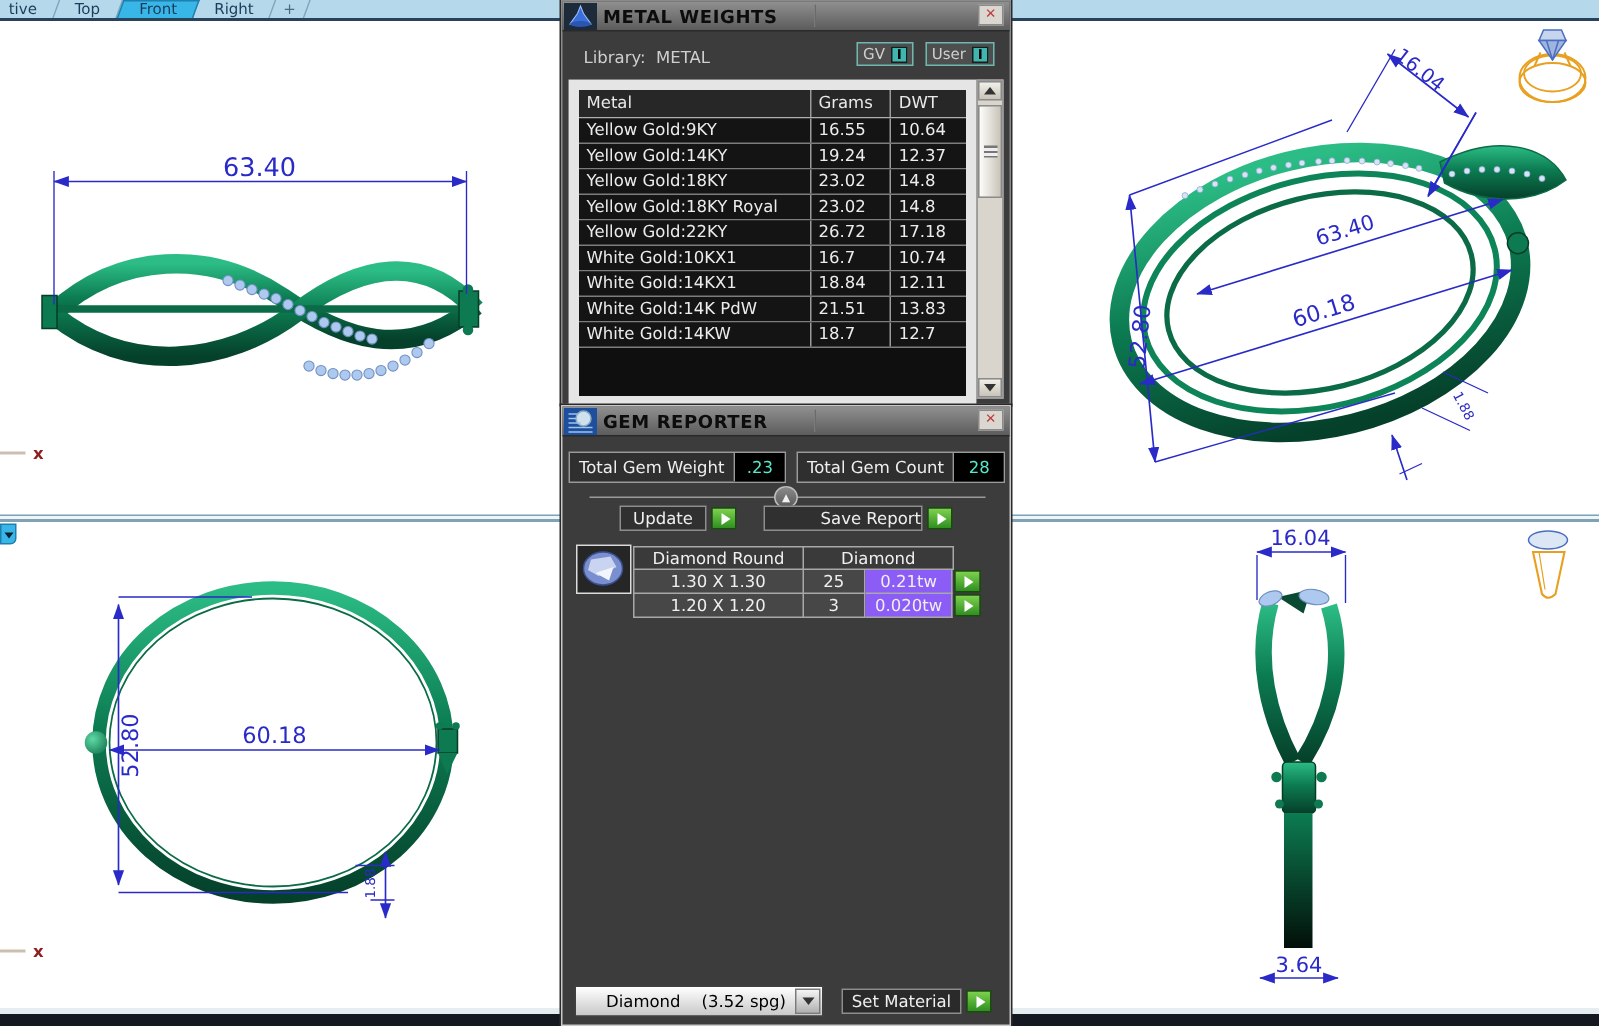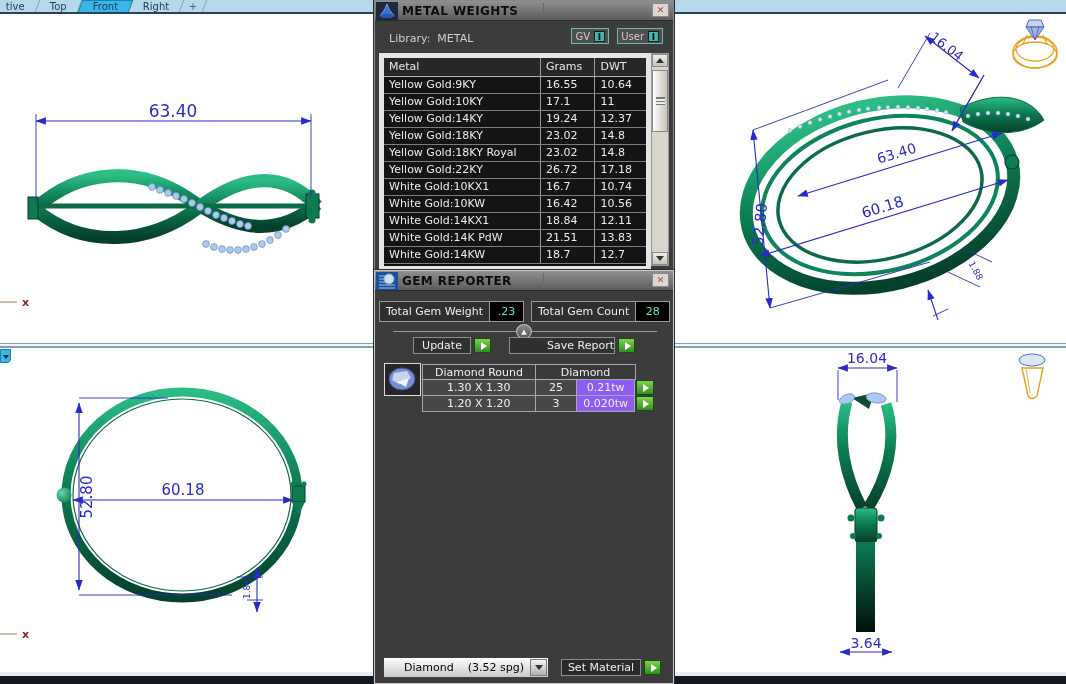--- a/index.html
+++ b/index.html
@@ -32,21 +32,21 @@
   .titlebar .ticon{width:22px;height:18px;margin-left:1px;flex:none}
   .titlebar .ttl{font-size:12px;font-weight:bold;color:#0c0c0c;margin-left:4px;letter-spacing:.4px;white-space:nowrap}
   .tsep{position:absolute;left:168px;top:2px;bottom:2px;width:1px;background:#a8a8a8;border-left:1px solid #6a6a6a}
   .closebtn{position:absolute;right:4px;top:2px;width:17px;height:14px;background:#dad7d0;border:1px solid #8a8a8a;color:#c03a3a;font-size:9px;font-weight:bold;text-align:center;line-height:12px}
 
   
   .libline{position:absolute;left:14px;top:31px;font-size:11px;color:#cfcfcf;white-space:pre}
   .tglbtn{position:absolute;top:27px;height:16px;display:flex;align-items:center;gap:4px;border:1px solid #6fb8b0;background:#4e4e4e;padding:0 3px;color:#cfcfcf;font-size:10px}
   .tglbtn .sw{width:11px;height:11px;background:#3fb7b0;border:1px solid #1b1b1b;color:#000;font-size:9px;font-weight:bold;line-height:10px;text-align:center}
   .gv{right:64px}.user{right:10px}
-  .mtable{position:absolute;left:4px;top:52px;width:272px;height:218px;background:#0f0f0f;border:5px solid #e5e5e5;overflow:hidden}
+  .mtable{position:absolute;left:4px;top:52px;width:272px;height:218px;background:#0f0f0f;border:7px solid #e5e5e5;overflow:hidden}
   .mhrow{display:flex;height:19px;line-height:18px;background:#272727;color:#e9e9e9;border-bottom:1px solid #b0b0b0;font-size:11px}
   .mrow{display:flex;height:17px;line-height:16px;background:#141414;color:#ececec;border-bottom:1px solid #7d7d7d;font-size:11px}
   .mc-metal{width:162px;padding-left:5px;border-right:1px solid #9a9a9a;overflow:hidden;white-space:nowrap}
   .mc-grams{width:56px;padding-left:5px;border-right:1px solid #9a9a9a}
   .mc-dwt{width:52px;padding-left:5px}
   .vsb{position:absolute;left:276px;top:52px;width:18px;height:213px;background:#d9d5cd;border:1px solid #9a9a9a}
   .sbtn{position:absolute;left:0;width:16px;height:13px;background:linear-gradient(#f2f0ea,#c9c4b8);border:1px solid #8a8a8a;display:flex;align-items:center;justify-content:center}
   .sbtn.up{top:0}.sbtn.down{bottom:0}
   .tri-up{border-left:4px solid transparent;border-right:4px solid transparent;border-bottom:5px solid #333}
   .tri-dn{border-left:4px solid transparent;border-right:4px solid transparent;border-top:5px solid #333}
@@ -330,25 +330,20 @@
       <span class="mc-grams">Grams</span>
       <span class="mc-dwt">DWT</span>
     </div>
     <div>
         <div class="mrow">
           <span class="mc-metal">Yellow Gold:9KY</span>
           <span class="mc-grams">16.55</span>
           <span class="mc-dwt">10.64</span>
         </div>
         <div class="mrow">
-          <span class="mc-metal">Yellow Gold:10KY</span>
-          <span class="mc-grams">17.1</span>
-          <span class="mc-dwt">11</span>
-        </div>
-        <div class="mrow">
           <span class="mc-metal">Yellow Gold:14KY</span>
           <span class="mc-grams">19.24</span>
           <span class="mc-dwt">12.37</span>
         </div>
         <div class="mrow">
           <span class="mc-metal">Yellow Gold:18KY</span>
           <span class="mc-grams">23.02</span>
           <span class="mc-dwt">14.8</span>
         </div>
         <div class="mrow">
@@ -358,25 +353,20 @@
         </div>
         <div class="mrow">
           <span class="mc-metal">Yellow Gold:22KY</span>
           <span class="mc-grams">26.72</span>
           <span class="mc-dwt">17.18</span>
         </div>
         <div class="mrow">
           <span class="mc-metal">White Gold:10KX1</span>
           <span class="mc-grams">16.7</span>
           <span class="mc-dwt">10.74</span>
-        </div>
-        <div class="mrow">
-          <span class="mc-metal">White Gold:10KW</span>
-          <span class="mc-grams">16.42</span>
-          <span class="mc-dwt">10.56</span>
         </div>
         <div class="mrow">
           <span class="mc-metal">White Gold:14KX1</span>
           <span class="mc-grams">18.84</span>
           <span class="mc-dwt">12.11</span>
         </div>
         <div class="mrow">
           <span class="mc-metal">White Gold:14K PdW</span>
           <span class="mc-grams">21.51</span>
           <span class="mc-dwt">13.83</span>

